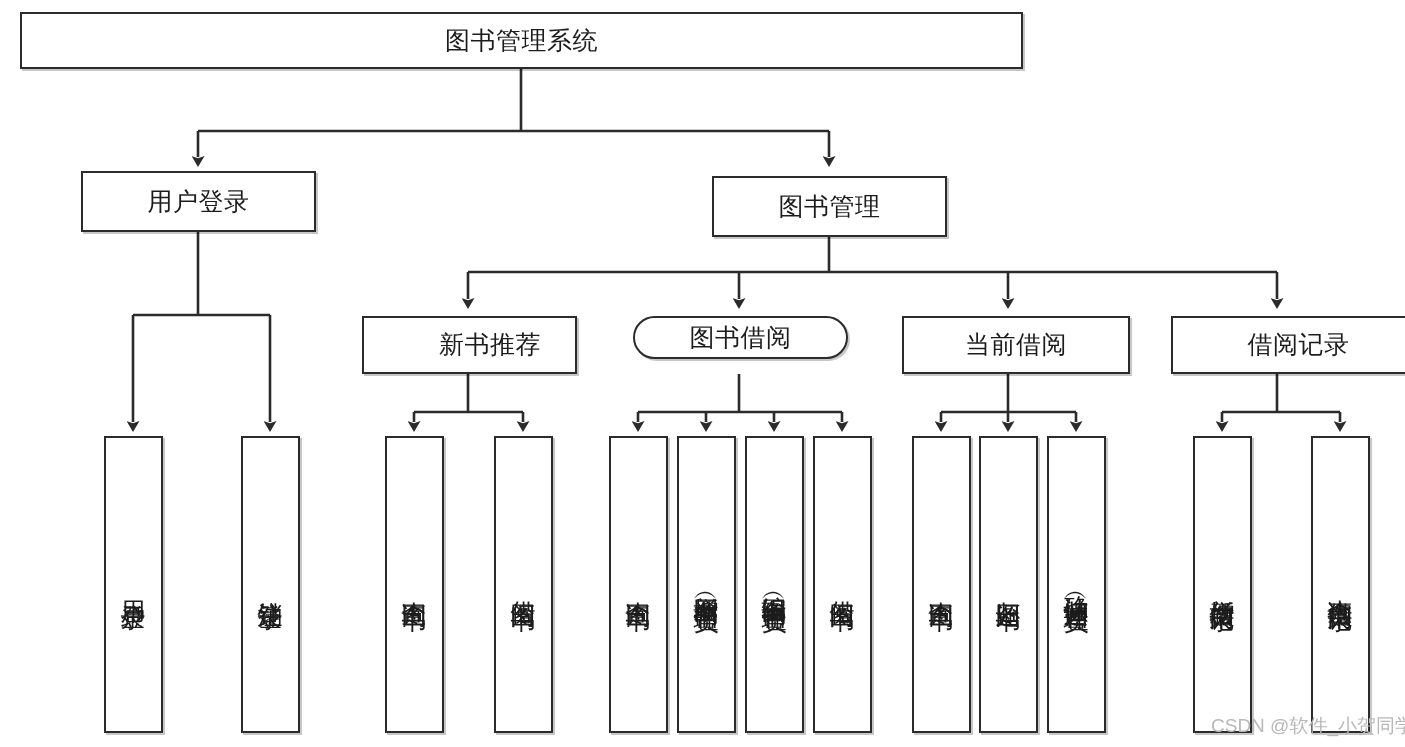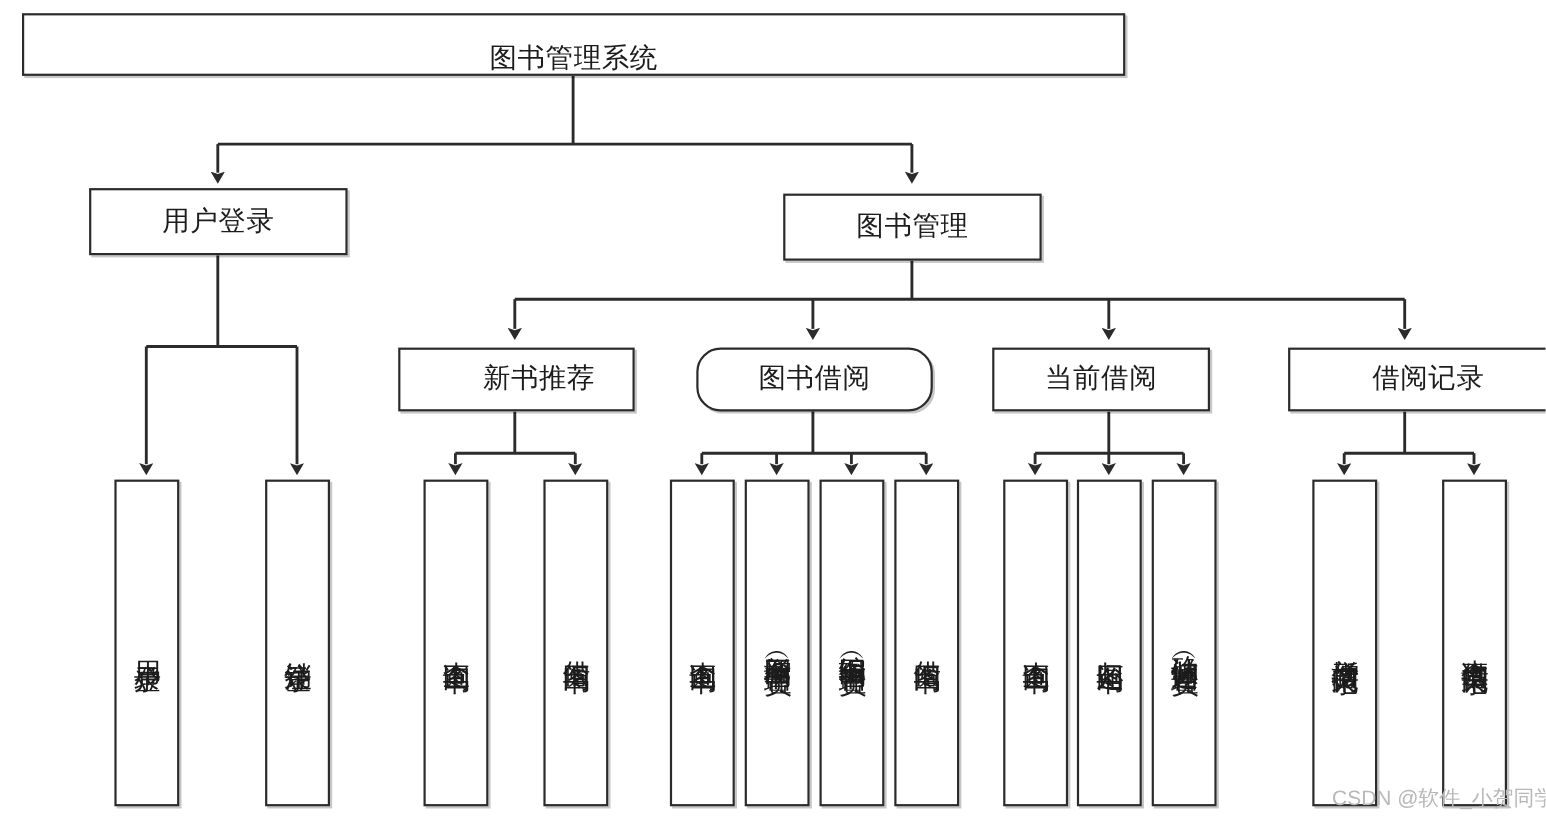--- a/index.html
+++ b/index.html
@@ -113,38 +113,38 @@
       <path d="M1008,412 L1008,422" marker-end="url(#arrow)"></path>
       <path d="M1076,412 L1076,422" marker-end="url(#arrow)"></path>
 
       <path d="M1277,374 L1277,412"></path>
       <path d="M1222,412 L1340,412"></path>
       <path d="M1222,412 L1222,422" marker-end="url(#arrow)"></path>
       <path d="M1340,412 L1340,422" marker-end="url(#arrow)"></path>
     </g>
   </svg>
 
-  <div class="node-box" style="left:20px; top:12px; width:1003px; height:57px;align-items:flex-end;">
+  <div class="node-box" style="left:20px; top:12px; width:1003px; height:57px;">
     <span class="node-label-h">图书管理系统</span>
   </div>
 
   <div class="node-box" style="left:81px; top:171px; width:235px; height:61px;">
     <span class="node-label-h">用户登录</span>
   </div>
   <div class="node-box" style="left:712px; top:176px; width:235px; height:61px;">
     <span class="node-label-h">图书管理</span>
   </div>
 
   <div class="node-box" style="left:362px; top:316px; width:215px; height:58px;padding-left:41px;">
     <span class="node-label-h">新书推荐</span>
   </div>
-  <div class="node-box" style="left:633px; top:316px; width:215px; height:58px;border-radius:22px;">
+  <div class="node-box" style="left:633px; top:316px; width:215px; height:43px;border-radius:22px;">
     <span class="node-label-h">图书借阅</span>
   </div>
-  <div class="node-box" style="left:902px; top:316px; width:198px; height:58px;">
+  <div class="node-box" style="left:902px; top:316px; width:228px; height:58px;">
     <span class="node-label-h">当前借阅</span>
   </div>
   <div class="node-box" style="left:1171px; top:316px; width:255px; height:58px;">
     <span class="node-label-h">借阅记录</span>
   </div>
 
   <div class="node-box leaf-box" style="left:104px; top:436px; width:59px; height:297px;">
     <span class="node-label-v">用户登录</span>
   </div>
   <div class="node-box leaf-box" style="left:241px; top:436px; width:59px; height:297px;">

